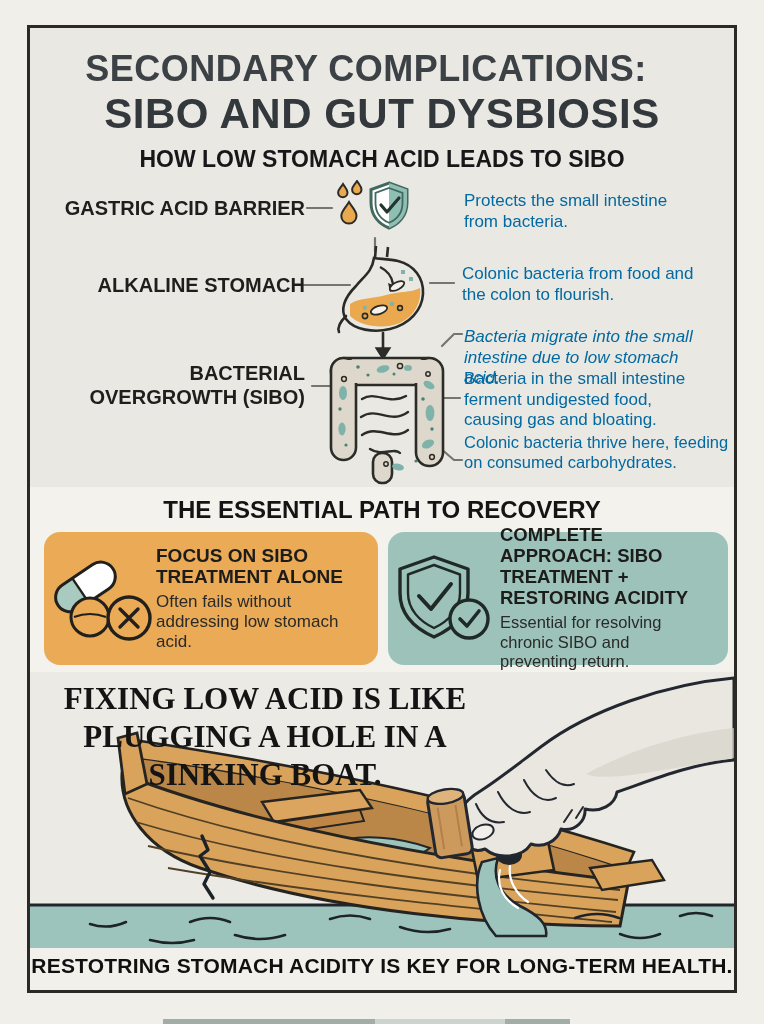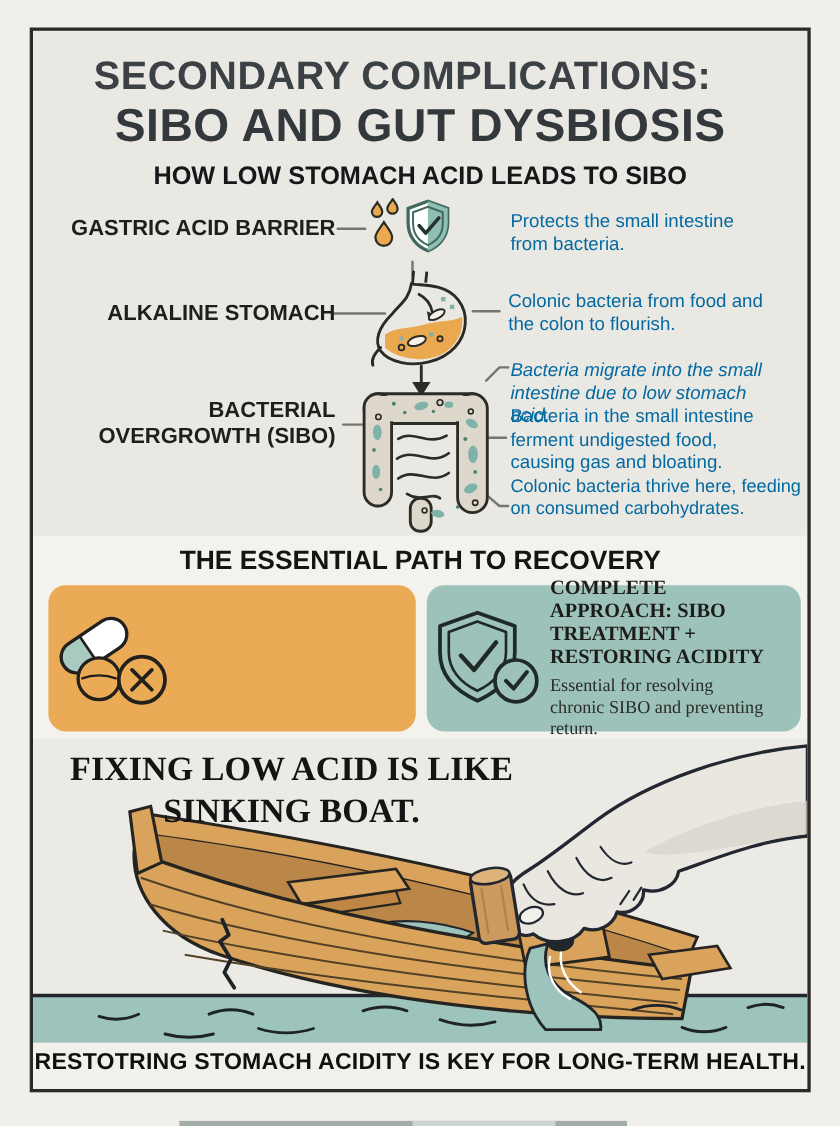--- a/index.html
+++ b/index.html
@@ -27,21 +27,21 @@
   
   .flabel{font-size:20px;font-weight:800;color:#1e1e1c;text-align:right;line-height:1.18;}
   .fnote{font-size:17px;color:#0369a1;line-height:1.22;}
 
   
   .rec-heading{left:30px;top:496px;width:704px;text-align:center;font-size:24px;font-weight:800;color:#141414;}
   .card{top:532px;height:133px;border-radius:16px;display:flex;align-items:center;box-sizing:border-box;}
   .card-orange{left:44px;width:334px;background:#eaaa56;}
   .card-teal{left:388px;width:340px;background:#9cc2ba;}
   .card-iconbox{width:112px;flex:0 0 112px;display:flex;align-items:center;justify-content:center;}
-  .card-text{flex:1;padding-right:26px;font-family:Liberation Serif, serif;}
+  .card-text{flex:1;padding-right:26px;}
   .card-title{font-size:19px;font-weight:800;line-height:1.12;color:#1c1c1a;}
   .card-title.teal{font-size:18.5px;}
   .card-body{font-size:17px;line-height:1.18;color:#2a2a28;margin-top:5px;}
 
   
   .quote{left:58px;top:680px;width:414px;text-align:center;
     font-family:"Liberation Serif",serif;font-size:31px;font-weight:600;line-height:1.22;color:#141414;}
 
   
   .footer-text{left:30px;top:954px;width:704px;text-align:center;font-size:21px;font-weight:800;letter-spacing:.2px;color:#101010;}
@@ -184,20 +184,24 @@
         <path d="M6,30.5 a14.5,14.5 0 0 0 14.5,14.5 h12.5 v-29 h-12.5 a14.5,14.5 0 0 0 -14.5,14.5 Z" fill="#a9cac1"></path>
         <rect x="6" y="16" width="66" height="29" rx="14.5" fill="none" stroke="#21201c" stroke-width="3"></rect>
         <line x1="33" y1="16" x2="33" y2="45" stroke="#21201c" stroke-width="2.4"></line>
       </g>
       <circle cx="44" cy="61" r="19" fill="#eaaa56" stroke="#21201c" stroke-width="3"></circle>
       <path d="M28,61 Q44,55 60,61" fill="none" stroke="#21201c" stroke-width="2.2"></path>
       <circle cx="83" cy="62" r="21" fill="#eaaa56" stroke="#21201c" stroke-width="3.4"></circle>
       <path d="M74,53 L92,71 M92,53 L74,71" stroke="#21201c" stroke-width="3.4" stroke-linecap="round"></path>
     </svg>
   </div>
+  <div class="card-text">
+    <div class="card-title">FOCUS ON SIBO TREATMENT ALONE</div>
+    <div class="card-body">Often fails without addressing low stomach acid.</div>
+  </div>
 </div>
 
 <div class="abs card card-teal">
   <div class="card-iconbox">
     <svg width="108" height="92" viewBox="0 0 108 92">
       <path d="M44,4 L78,16 V40 C78,61 64,75 44,84 C24,75 10,61 10,40 V16 Z" fill="none" stroke="#1f2a27" stroke-width="3.4" stroke-linejoin="round"></path>
       <path d="M44,12 L70,21.5 V40 C70,56 59,68 44,75 C29,68 18,56 18,40 V21.5 Z" fill="none" stroke="#1f2a27" stroke-width="2.4" stroke-linejoin="round"></path>
       <path d="M29,43 L41,56 L61,31" fill="none" stroke="#1f2a27" stroke-width="4" stroke-linecap="round" stroke-linejoin="round"></path>
       <circle cx="79" cy="66" r="19" fill="#9cc2ba" stroke="#1f2a27" stroke-width="3.4"></circle>
       <path d="M70,66 L77,73 L89,58" fill="none" stroke="#1f2a27" stroke-width="3.6" stroke-linecap="round" stroke-linejoin="round"></path>
@@ -272,20 +276,21 @@
 
   <g transform="rotate(-9 420 150)">
     <rect x="401" y="122" width="37" height="62" rx="6" fill="#cd9a5e" stroke="#232830" stroke-width="3"></rect>
     <ellipse cx="419.5" cy="124" rx="18" ry="7" fill="#dfb37c" stroke="#232830" stroke-width="2.4"></ellipse>
     <path d="M410,134 v42 M428,134 v42" stroke="#b2804a" stroke-width="2" fill="none"></path>
   </g>
 </svg>
 
 <div class="abs quote">
   <div>FIXING LOW ACID IS LIKE</div>
+  <div>PLUGGING A HOLE IN A</div>
   <div>SINKING BOAT.</div>
 </div>
 
 <div class="abs footer-text">RESTOTRING STOMACH ACIDITY IS KEY FOR LONG-TERM HEALTH.</div>
 
 <div class="abs frame"></div>
 <div class="abs bottom-strip"></div>
 <div class="abs bottom-strip-light"></div>
 
 </body></html>

